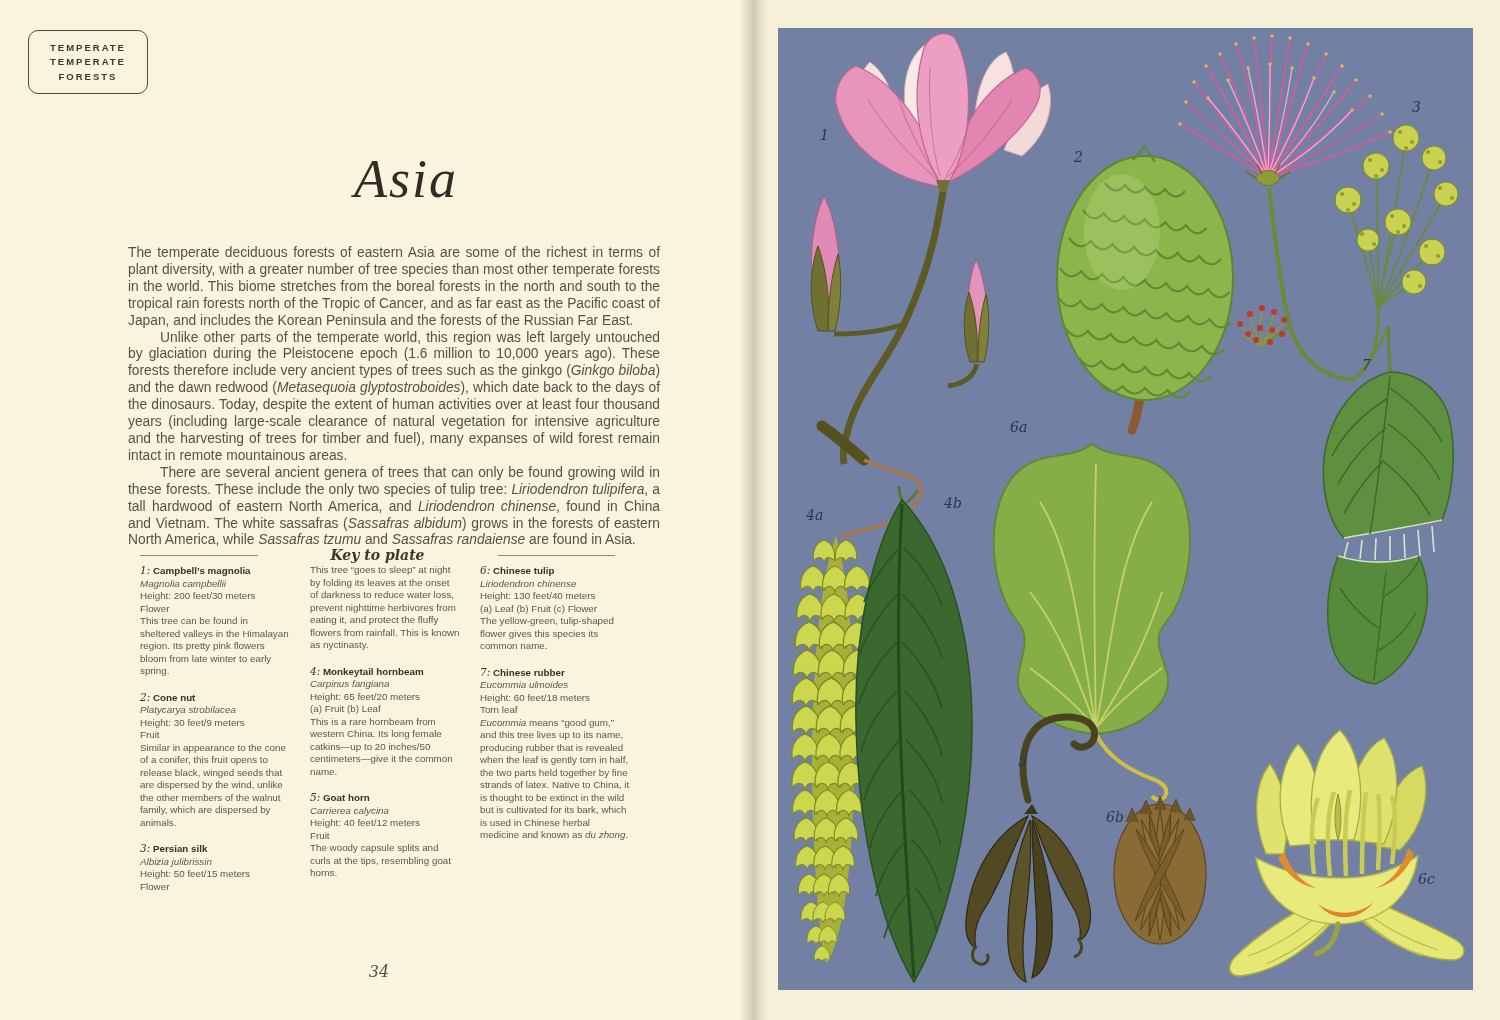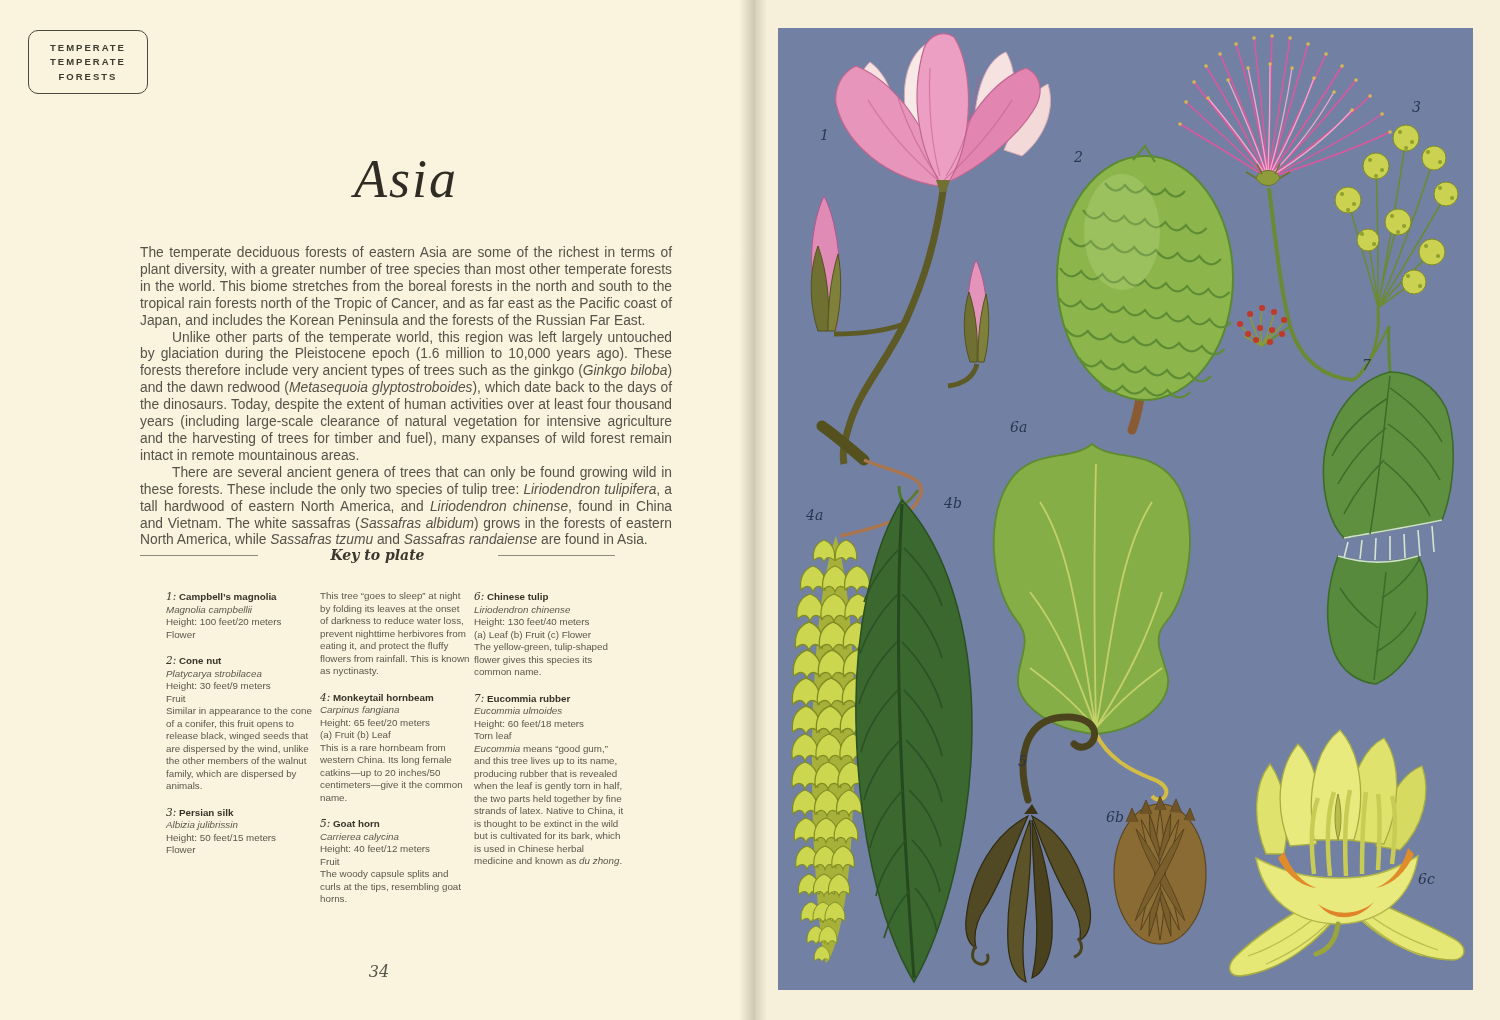--- a/index.html
+++ b/index.html
@@ -12,33 +12,33 @@
     background:linear-gradient(to right, rgba(0,0,0,0), rgba(92,80,56,0.28)); }
 
   .biome-badge { position:absolute; left:28px; top:30px; width:120px; padding:10px 4px 9px;
     border:1.5px solid #4c4a40; border-radius:10px; text-align:center;
     font-size:9.5px; letter-spacing:2px; color:#3b382f; line-height:1.5; font-weight:bold; }
 
   .page-title { position:absolute; left:140px; top:148px; width:532px; text-align:center;
     font-family:Liberation Serif, serif; font-style:italic; font-weight:500;
     font-size:54px; color:#2f2c25; letter-spacing:2px; }
 
-  .intro { position:absolute; left:140px; top:245px; width:532px;
+  .intro { position:absolute; left:128px; top:245px; width:532px;
     font-size:13.8px; line-height:16.9px; color:#54514a; text-align:justify; }
   .intro p + p { text-indent:32px; }
   .intro em { font-style:italic; }
 
   .key-heading-row { position:absolute; left:140px; top:547px; width:475px;
     display:flex; align-items:center;gap:47px; }
   .key-heading-row .rule { flex:1; height:1px; background:#8d897c; }
   .key-heading { padding:0 26px; font-family:"DejaVu Serif", serif; font-style:italic;
     font-weight:bold; font-size:14px; color:#3b382f; white-space:nowrap; }
 
-  .key-columns { position:absolute; left:140px; top:590px; width:478px;
-    display:grid; grid-template-columns:150px 150px 150px; column-gap:4px;margin-left:26px; }
+  .key-columns { position:absolute; left:140px; top:564px; width:478px;
+    display:grid; grid-template-columns:150px 150px 150px; column-gap:20px; }
   .kcol { font-size:9.8px; line-height:12.5px; color:#5a564c; }
   .kblock { margin-bottom:13px; }
   .khead { color:#35322a; }
   .knum { font-family:"DejaVu Serif", serif; font-style:italic; font-size:10.5px; }
   .kname { font-weight:bold; }
   .klatin { font-style:italic; }
   .kdesc em { font-style:italic; }
 
   .page-number { position:absolute; left:140px; top:962px; width:478px; text-align:center;
     font-family:"DejaVu Serif", serif; font-style:italic; font-size:16px; color:#55524a; }
@@ -75,22 +75,23 @@
       <div class="rule"></div>
       <div class="key-heading">Key to plate</div>
       <div class="rule"></div>
     </div>
 
     <div class="key-columns">
       <div class="kcol">
           <div class="kblock">
             <div class="khead"><span class="knum">1:</span><span class="kname"> Campbell’s magnolia</span></div>
             <div class="klatin">Magnolia campbellii</div>
-            <div class="kline">Height: 100 feet/20 meters</div>
+            <div class="kline">Height: 200 feet/30 meters</div>
             <div class="kline">Flower</div>
+            <div class="kdesc"><span>This tree can be found in sheltered valleys in the Himalayan region. Its pretty pink flowers bloom from late winter to early spring.</span></div>
           </div>
           <div class="kblock">
             <div class="khead"><span class="knum">2:</span><span class="kname"> Cone nut</span></div>
             <div class="klatin">Platycarya strobilacea</div>
             <div class="kline">Height: 30 feet/9 meters</div>
             <div class="kline">Fruit</div>
             <div class="kdesc"><span>Similar in appearance to the cone of a conifer, this fruit opens to release black, winged seeds that are dispersed by the wind, unlike the other members of the walnut family, which are dispersed by animals.</span></div>
           </div>
           <div class="kblock">
             <div class="khead"><span class="knum">3:</span><span class="kname"> Persian silk</span></div>
@@ -120,21 +121,21 @@
         </div>
       <div class="kcol">
           <div class="kblock">
             <div class="khead"><span class="knum">6:</span><span class="kname"> Chinese tulip</span></div>
             <div class="klatin">Liriodendron chinense</div>
             <div class="kline">Height: 130 feet/40 meters</div>
             <div class="kline">(a) Leaf (b) Fruit (c) Flower</div>
             <div class="kdesc"><span>The yellow-green, tulip-shaped flower gives this species its common name.</span></div>
           </div>
           <div class="kblock">
-            <div class="khead"><span class="knum">7:</span><span class="kname"> Eucommia rubber</span></div>
+            <div class="khead"><span class="knum">7:</span><span class="kname"> Chinese rubber</span></div>
             <div class="klatin">Eucommia ulmoides</div>
             <div class="kline">Height: 60 feet/18 meters</div>
             <div class="kline">Torn leaf</div>
             <div class="kdesc"><em>Eucommia</em><span> means “good gum,” and this tree lives up to its name, producing rubber that is revealed when the leaf is gently torn in half, the two parts held together by fine strands of latex. Native to China, it is thought to be extinct in the wild but is cultivated for its bark, which is used in Chinese herbal medicine and known as </span><em>du zhong</em><span>.</span></div>
           </div>
         </div>
     </div>
 
     <div class="page-number">34</div>
   </div>

